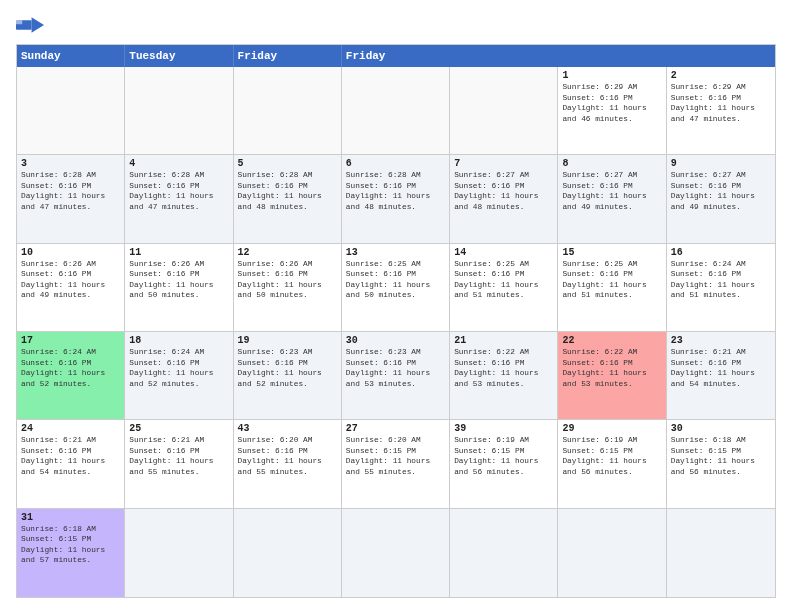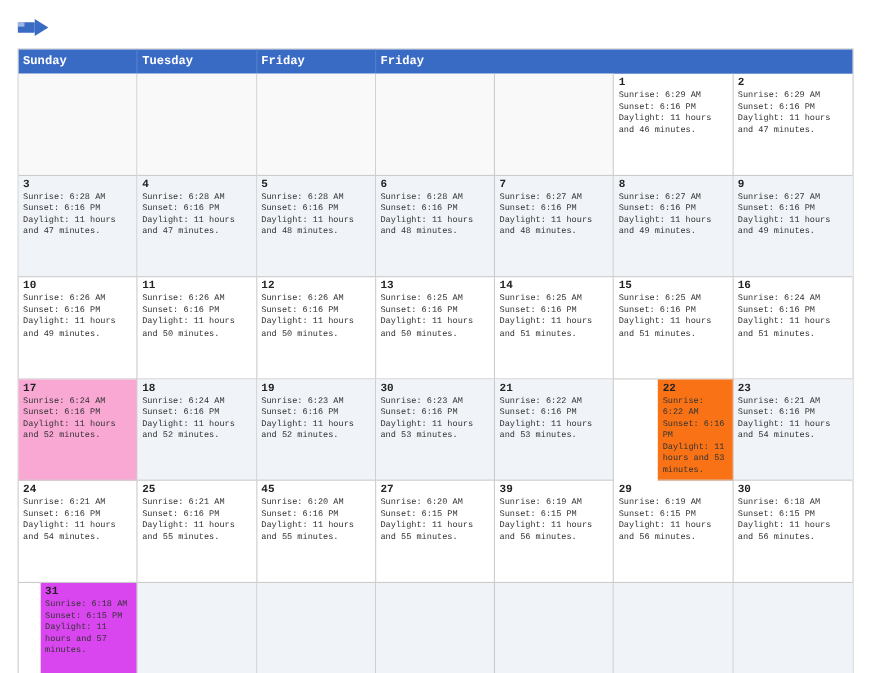--- a/index.html
+++ b/index.html
@@ -228,21 +228,21 @@
           <div class="cell-info" style="white-space: pre-wrap;">Sunrise: 6:25 AM
 Sunset: 6:16 PM
 Daylight: 11 hours and 51 minutes.</div>
         </div>
         <div class="cell row-even-cell">
           <div class="cell-date">16</div>
           <div class="cell-info" style="white-space: pre-wrap;">Sunrise: 6:24 AM
 Sunset: 6:16 PM
 Daylight: 11 hours and 51 minutes.</div>
         </div>
-        <div class="cell row-odd-cell" style="background: #f9a8d4;">
+        <div class="cell row-odd-cell" style="background: #86efac;">
           <div class="cell-date">17</div>
           <div class="cell-info" style="white-space: pre-wrap;">Sunrise: 6:24 AM
 Sunset: 6:16 PM
 Daylight: 11 hours and 52 minutes.</div>
         </div>
         <div class="cell row-odd-cell" style="background: rgb(240, 244, 248);">
           <div class="cell-date">18</div>
           <div class="cell-info" style="white-space: pre-wrap;">Sunrise: 6:24 AM
 Sunset: 6:16 PM
 Daylight: 11 hours and 52 minutes.</div>
@@ -258,21 +258,21 @@
           <div class="cell-info" style="white-space: pre-wrap;">Sunrise: 6:23 AM
 Sunset: 6:16 PM
 Daylight: 11 hours and 53 minutes.</div>
         </div>
         <div class="cell row-odd-cell" style="background: rgb(240, 244, 248);">
           <div class="cell-date">21</div>
           <div class="cell-info" style="white-space: pre-wrap;">Sunrise: 6:22 AM
 Sunset: 6:16 PM
 Daylight: 11 hours and 53 minutes.</div>
         </div>
-        <div class="cell row-odd-cell" style="background: #f97316; margin-left: 40px;">
+        <div class="cell row-odd-cell" style="background: #fca5a5;">
           <div class="cell-date">22</div>
           <div class="cell-info" style="white-space: pre-wrap;">Sunrise: 6:22 AM
 Sunset: 6:16 PM
 Daylight: 11 hours and 53 minutes.</div>
         </div>
         <div class="cell row-odd-cell" style="background: rgb(240, 244, 248);">
           <div class="cell-date">23</div>
           <div class="cell-info" style="white-space: pre-wrap;">Sunrise: 6:21 AM
 Sunset: 6:16 PM
 Daylight: 11 hours and 54 minutes.</div>
@@ -283,21 +283,21 @@
 Sunset: 6:16 PM
 Daylight: 11 hours and 54 minutes.</div>
         </div>
         <div class="cell row-even-cell">
           <div class="cell-date">25</div>
           <div class="cell-info" style="white-space: pre-wrap;">Sunrise: 6:21 AM
 Sunset: 6:16 PM
 Daylight: 11 hours and 55 minutes.</div>
         </div>
         <div class="cell row-even-cell">
-          <div class="cell-date">45</div>
+          <div class="cell-date">43</div>
           <div class="cell-info" style="white-space: pre-wrap;">Sunrise: 6:20 AM
 Sunset: 6:16 PM
 Daylight: 11 hours and 55 minutes.</div>
         </div>
         <div class="cell row-even-cell">
           <div class="cell-date">27</div>
           <div class="cell-info" style="white-space: pre-wrap;">Sunrise: 6:20 AM
 Sunset: 6:15 PM
 Daylight: 11 hours and 55 minutes.</div>
         </div>
@@ -312,21 +312,21 @@
           <div class="cell-info" style="white-space: pre-wrap;">Sunrise: 6:19 AM
 Sunset: 6:15 PM
 Daylight: 11 hours and 56 minutes.</div>
         </div>
         <div class="cell row-even-cell">
           <div class="cell-date">30</div>
           <div class="cell-info" style="white-space: pre-wrap;">Sunrise: 6:18 AM
 Sunset: 6:15 PM
 Daylight: 11 hours and 56 minutes.</div>
         </div>
-        <div class="cell last-row-cell row-odd-cell" style="border-bottom: none; background: #d946ef; margin-left: 20px;">
+        <div class="cell last-row-cell row-odd-cell" style="border-bottom: none; background: #c4b5fd;">
           <div class="cell-date">31</div>
           <div class="cell-info" style="white-space: pre-wrap;">Sunrise: 6:18 AM
 Sunset: 6:15 PM
 Daylight: 11 hours and 57 minutes.</div>
         </div>
         <div class="cell empty last-row-cell row-odd-cell" style="border-bottom: none; background: rgb(240, 244, 248);"></div>
         <div class="cell empty last-row-cell row-odd-cell" style="border-bottom: none; background: rgb(240, 244, 248);"></div>
         <div class="cell empty last-row-cell row-odd-cell" style="border-bottom: none; background: rgb(240, 244, 248);"></div>
         <div class="cell empty last-row-cell row-odd-cell" style="border-bottom: none; background: rgb(240, 244, 248);"></div>
         <div class="cell empty last-row-cell row-odd-cell" style="border-bottom: none; background: rgb(240, 244, 248);"></div>

